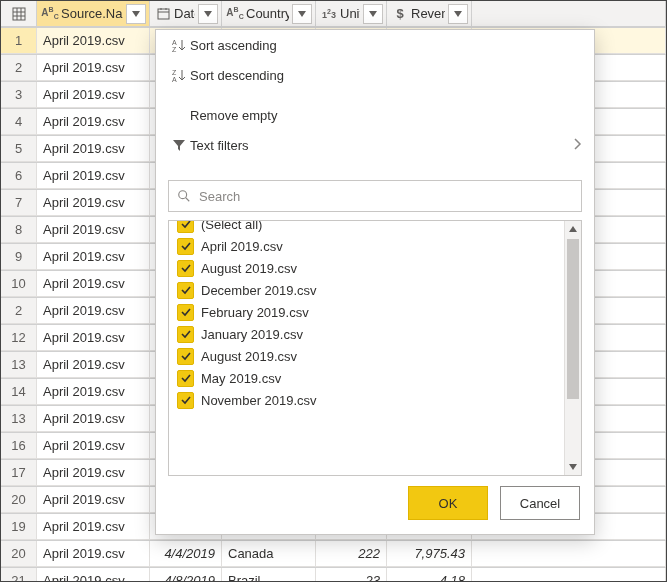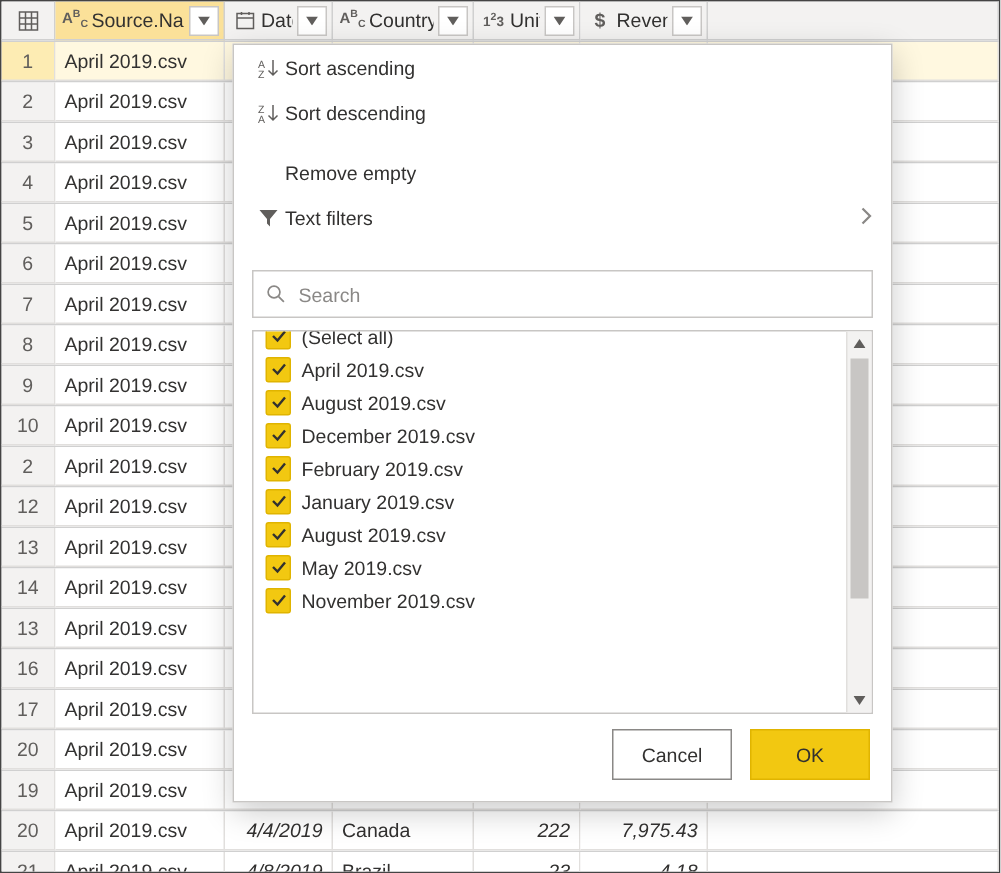--- a/index.html
+++ b/index.html
@@ -438,21 +438,21 @@
           </div>
         <div class="sbthumb"></div>
         <div class="sbarr bot">
             <svg width="8" height="6">
               <path d="M0 0 L8 0 L4 6 Z" fill="#605e5c"></path>
             </svg>
           </div>
       </div>
     </div>
     <div class="btns">
+      <div class="btn primary">
+          <span>OK</span>
+        </div>
       <div class="btn">
           <span>Cancel</span>
         </div>
-      <div class="btn primary">
-          <span>OK</span>
-        </div>
     </div>
   </div>
 </div>
 
 </body></html>

